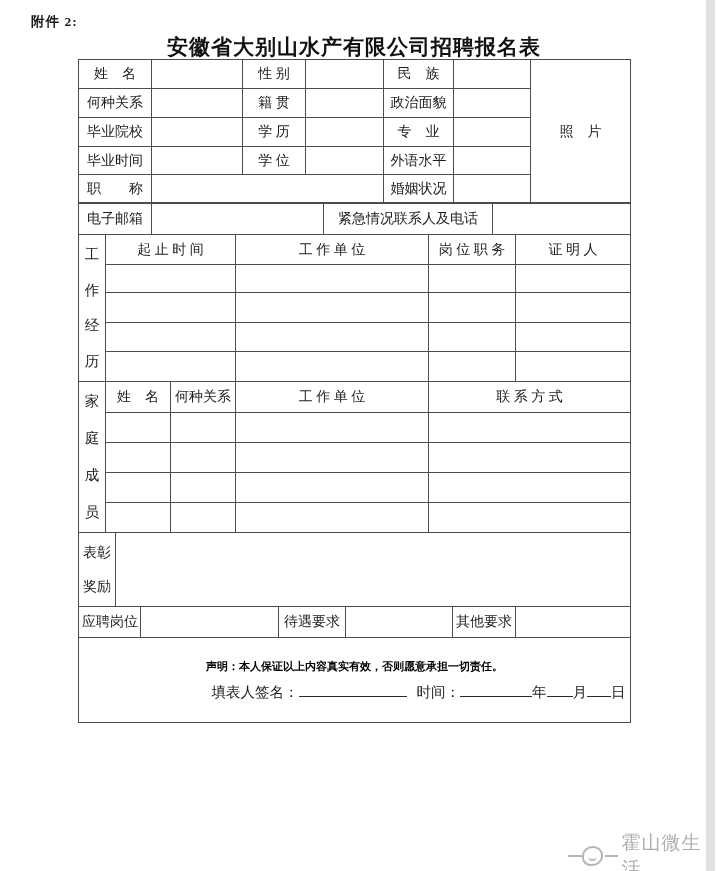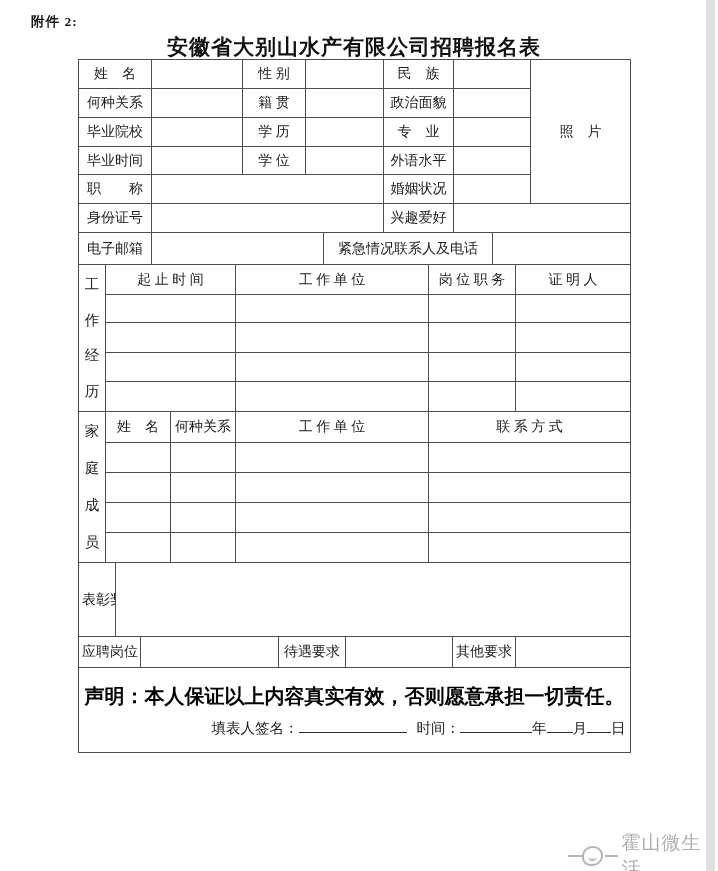--- a/index.html
+++ b/index.html
@@ -39,30 +39,30 @@
   .lbl { color: #1c1c1c; }
   .vcell { padding: 0; }
   .vlabel {
     display: flex; flex-direction: column;
     justify-content: space-around; align-items: center;
     font-size: 14.5px;
   }
   .vlabel-work   { height: 143px; }
   .vlabel-family { height: 147px; }
   .stack-label {
-    display: flex; flex-direction: row;
+    display: flex; flex-direction: column;
     justify-content: space-around; align-items: center;
     font-size: 14px;
   }
   .stack-awards { height: 68px; }
   .stack-self   { height: 54px; }
   .decl-cell { text-align: left; vertical-align: top; padding: 12px 8px 10px 8px; white-space: normal; }
   .decl-statement {
     font-family: "Liberation Sans", "DejaVu Sans", sans-serif;
-    font-weight: bold; font-size: 20px; color: #000;
+    font-weight: bold; font-size: 11px; color: #000;
   }
   .sign-line { margin-top: 8px; padding-left: 128px; font-size: 14.5px; white-space: nowrap; }
   .blank {
     display: inline-block; height: 15px;
     border-bottom: 1px solid #2a2a2a;
     vertical-align: baseline;
   }
   .blank-sign  { width: 108px; margin-right: 10px; }
   .blank-time  { width: 72px; }
   .blank-month { width: 26px; }
@@ -157,26 +157,20 @@
     </table>
 
   <table class="sec">
     <colgroup>
       <col style="width:73px">
         <col style="width:232px">
         <col style="width:70px">
         <col style="width:177px">
     </colgroup>
     <tbody>
-        <tr style="height:29px">
-      <td class="lbl">身份证号</td>
-      <td></td>
-      <td class="lbl">兴趣爱好</td>
-      <td></td>
-    </tr>
   </tbody>
     </table>
 
   <table class="sec">
     <colgroup>
       <col style="width:73px">
         <col style="width:172px">
         <col style="width:169px">
         <col style="width:138px">
     </colgroup>

